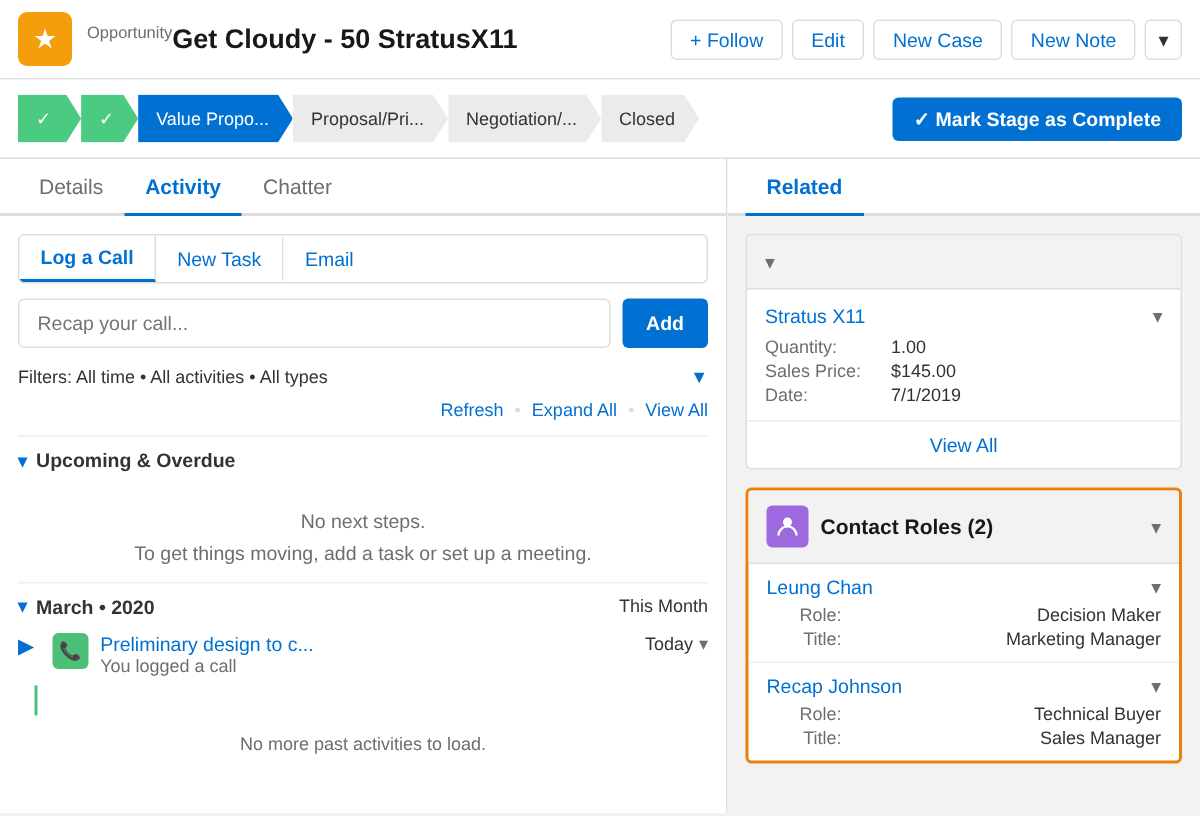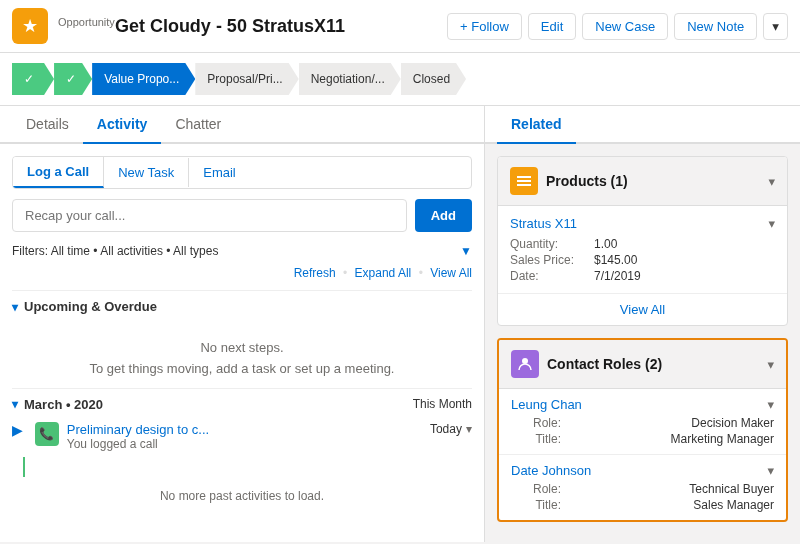--- a/index.html
+++ b/index.html
@@ -153,20 +153,21 @@
       <div class="stage-pill stage-inactive">
         <span>Negotiation/...</span>
       </div>
     </div>
     <div class="stage-item">
       <div class="stage-pill stage-inactive">
         <span>Closed</span>
       </div>
     </div>
   </div>
+  <button class="stage-mark-btn">✓ Mark Stage as Complete</button>
 </div>
 
 <div class="main">
 
   <div class="left-panel">
     <div class="tabs">
       <div class="tab">Details</div>
       <div class="tab active">Activity</div>
       <div class="tab">Chatter</div>
     </div>
@@ -230,30 +231,20 @@
     </div>
   </div>
 
   <div class="right-panel">
     <div style="display:flex; border-bottom:2px solid #ddd; background:#fff; margin:-12px -12px 0 -12px; padding:0 12px;">
       <div class="tab active">Related</div>
     </div>
 
     <div class="card">
       <div class="card-header">
-        <div class="card-header-left">
-          <div class="card-icon">
-            <svg width="16" height="16" viewBox="0 0 16 16" fill="none">
-              <rect x="1" y="3" width="14" height="2" fill="white"></rect>
-              <rect x="1" y="7" width="14" height="2" fill="white"></rect>
-              <rect x="1" y="11" width="14" height="2" fill="white"></rect>
-            </svg>
-          </div>
-          <span class="card-title">Products (1)</span>
-        </div>
         <span class="card-chevron">▾</span>
       </div>
       <div class="card-body">
         <div class="product-link">
           <span>Stratus X11</span>
           <span style="color:#706e6b;">▾</span>
         </div>
         <div class="product-details">
           <span class="product-label">Quantity:</span>
           <span>1.00</span>
@@ -288,21 +279,21 @@
         <div class="contact-details">
           <span class="contact-label">Role:</span>
           <span>Decision Maker</span>
           <span class="contact-label">Title:</span>
           <span>Marketing Manager</span>
         </div>
       </div>
 
       <div class="contact-item">
         <div class="contact-link">
-          <span>Date Johnson</span>
+          <span>Recap Johnson</span>
           <span style="color:#706e6b;">▾</span>
         </div>
         <div class="contact-details">
           <span class="contact-label">Role:</span>
           <span>Technical Buyer</span>
           <span class="contact-label">Title:</span>
           <span>Sales Manager</span>
         </div>
       </div>
     </div>

